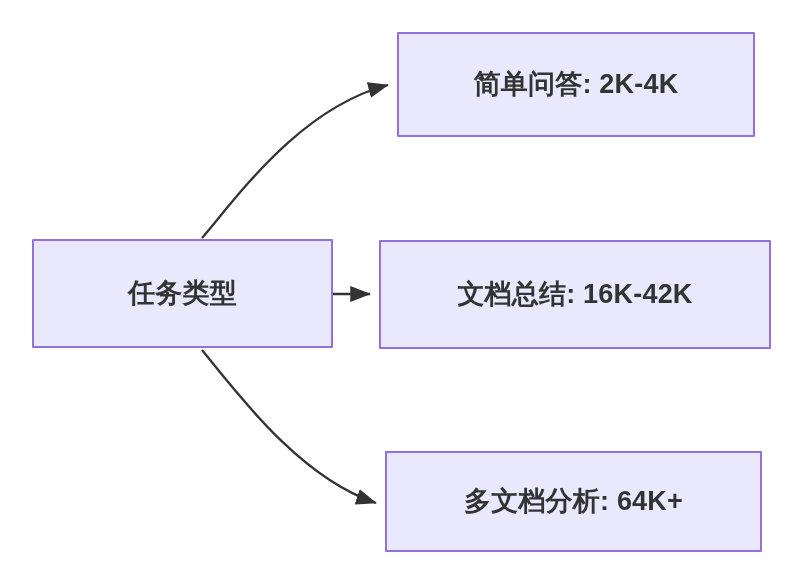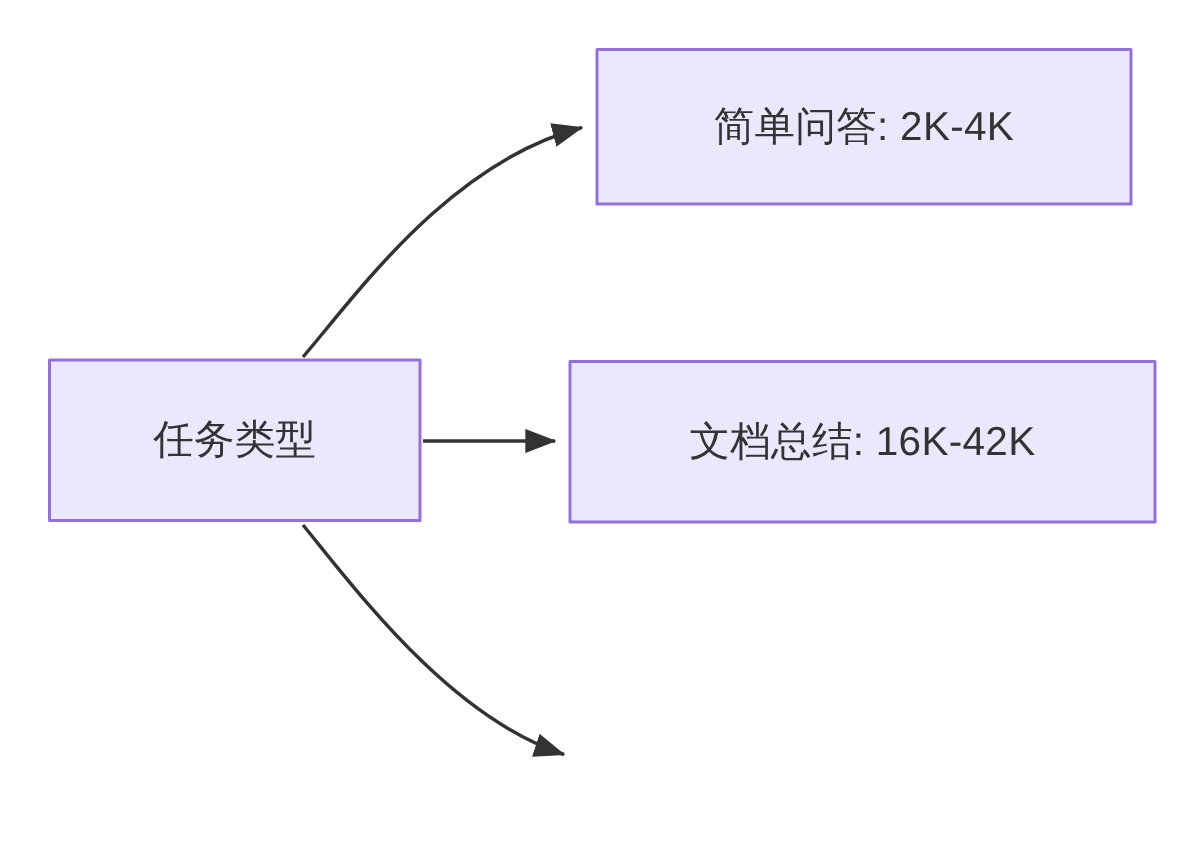--- a/index.html
+++ b/index.html
@@ -29,30 +29,31 @@
   .node {
     position: absolute;
     box-sizing: border-box;
     background: #eae8fc;
     border: 2px solid #9370db;
     border-radius: 1px;
     display: flex;
     align-items: center;
     justify-content: center;
     text-align: center;
+    font-weight: bold;
   }
   .node-label {
     color: #333333;
     font-size: 27px;
     line-height: 1.2;
     letter-spacing: 0.2px;
     white-space: nowrap;
   }
   
-  #node-root      { left: 32px;  top: 239px; width: 249px; height: 109px; }
+  #node-root      { left: 32px;  top: 239px; width: 301px; height: 109px; }
   #node-simple-qa { left: 397px; top: 32px;  width: 358px; height: 105px; }
   #node-doc-sum   { left: 379px; top: 240px; width: 392px; height: 109px; }
   #node-multi-doc { left: 385px; top: 451px; width: 377px; height: 101px; }
 </style>
 </head>
 <body>
 
 <div id="canvas">
 
   <svg id="edge-layer" viewBox="0 0 787 572" width="787" height="572" xmlns="http://www.w3.org/2000/svg">
@@ -74,14 +75,17 @@
   </div>
 
   <div class="node" id="node-simple-qa">
     <span class="node-label">简单问答: 2K-4K</span>
   </div>
 
   <div class="node" id="node-doc-sum">
     <span class="node-label">文档总结: 16K-42K</span>
   </div>
 
+  <div class="node" id="node-multi-doc">
+    <span class="node-label">多文档分析: 64K+</span>
+  </div>
 
 </div>
 
 </body></html>

